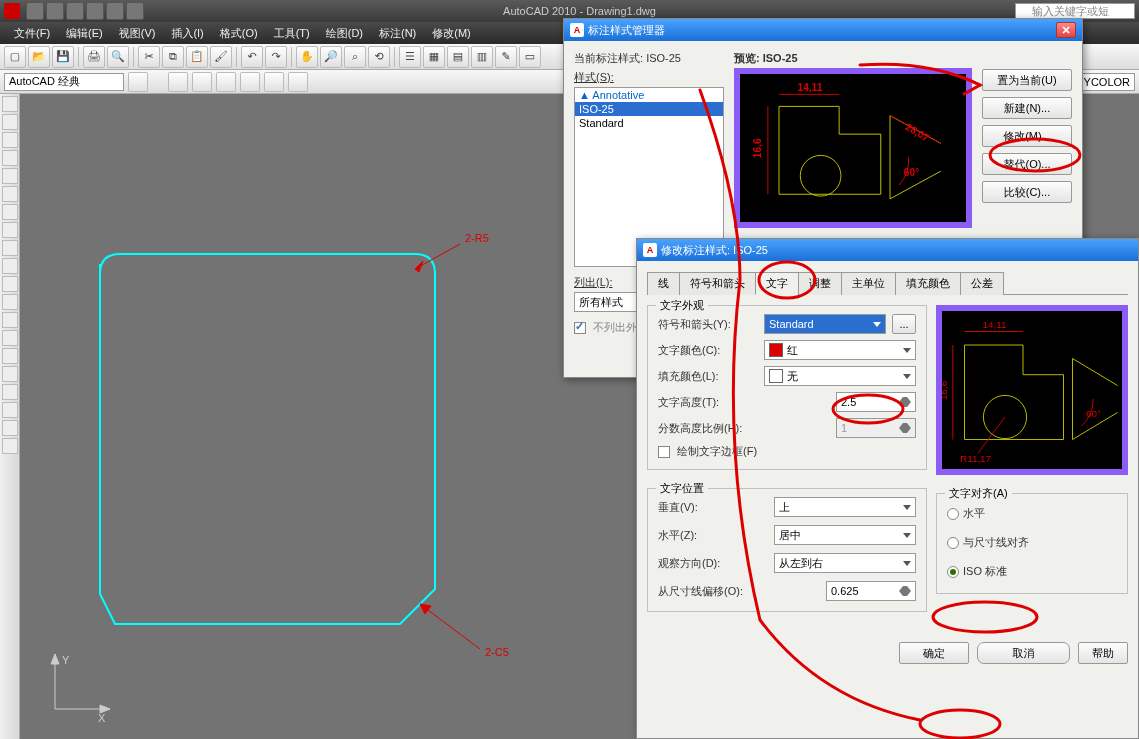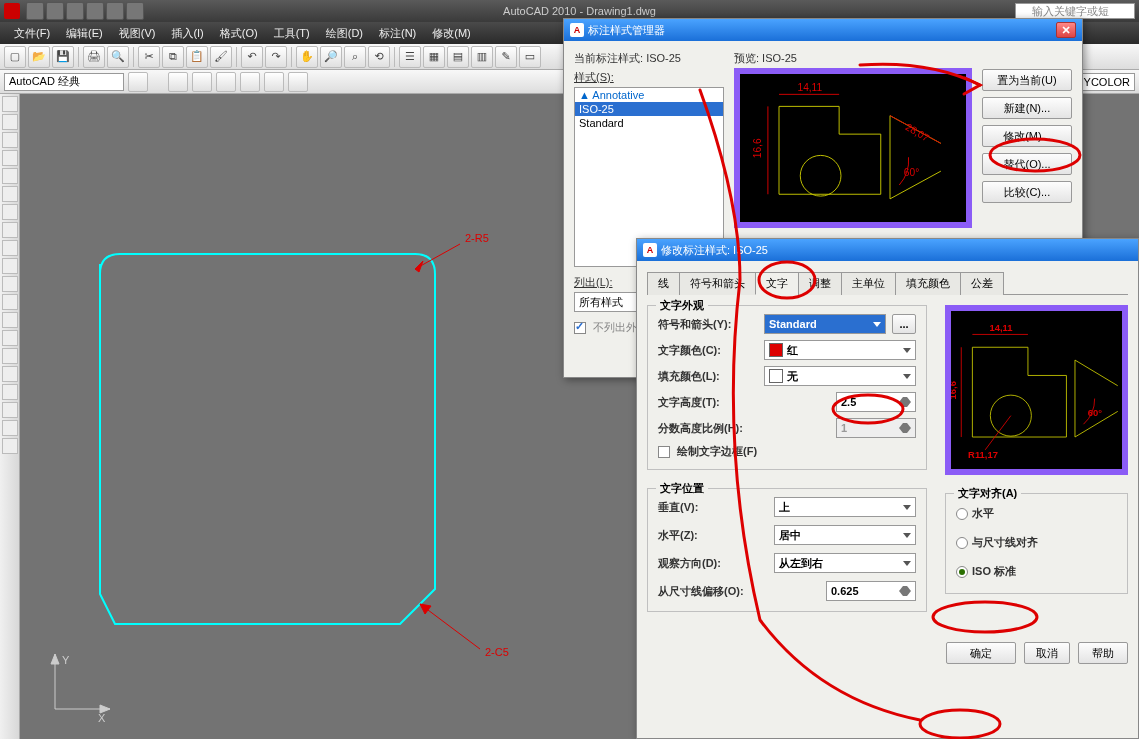--- a/index.html
+++ b/index.html
@@ -238,21 +238,21 @@
         <div class="lbl" style="margin-top:8px;"><span class="ul">列出(L):</span></div>
         <div class="combo-f" style="margin-top:2px;">
           <span>所有样式</span>
             <div class="arrow"></div>
         </div>
         <div style="margin-top:8px; color:#888;">
           <span class="chk on"></span>
           <span>不列出外部参照中的样式</span>
         </div>
       </div>
-      <div style="flex:1;">
+      <div style="flex:1;font-weight:bold;">
         <div class="lbl">预览: ISO-25</div>
         <div class="preview" style="height:160px; margin-top:2px;">
           <svg width="100%" height="100%" viewBox="0 0 220 160">
             <g stroke="#cc0" stroke-width="1" fill="none">
               <path d="M30 35 L95 35 L95 65 L140 65 L140 130 L30 130 Z"></path>
               <circle cx="75" cy="110" r="22"></circle>
               <line x1="150" y1="45" x2="205" y2="75"></line>
               <line x1="150" y1="135" x2="205" y2="105"></line>
               <line x1="150" y1="45" x2="150" y2="135"></line>
             </g>
@@ -289,21 +289,21 @@
     <div class="tabs">
       <div class="tab">线</div>
       <div class="tab">符号和箭头</div>
       <div class="tab active">文字</div>
       <div class="tab">调整</div>
       <div class="tab">主单位</div>
       <div class="tab">填充颜色</div>
       <div class="tab">公差</div>
     </div>
 
-    <div style="display:flex; gap:18px;font-weight:bold;">
+    <div style="display:flex; gap:9px;">
 
       <div style="flex:0 0 280px;">
         <div class="group" style="margin-top:10px;">
           <div class="gt">文字外观</div>
           <div style="display:grid; grid-template-columns:100px 1fr 24px; gap:6px 6px; align-items:center;">
             <div class="lbl">符号和箭头(Y):</div>
             <div class="combo-f combo-sel">
                 <span>Standard</span>
                 <div class="arrow" style="border-top-color:#fff;"></div>
               </div>
@@ -409,21 +409,21 @@
             <div><span class="radio"></span><span class="lbl">水平</span></div>
             <div><span class="radio"></span><span class="lbl">与尺寸线对齐</span></div>
             <div><span class="radio on"></span><span class="lbl">ISO 标准</span></div>
           </div>
         </div>
       </div>
     </div>
 
     <div style="display:flex; gap:8px; justify-content:flex-end; margin-top:30px;">
       <div class="winbtn" style="width:70px;">确定</div>
-      <div class="winbtn" style="width:46px;">取消</div>
+      <div class="winbtn" style="width:93px;border-radius:7px;">取消</div>
       <div class="winbtn" style="width:50px;">帮助</div>
     </div>
   </div>
 </div>
 
 <svg class="anno">
   <g stroke="#d00" stroke-width="3" fill="none" stroke-linecap="round">
 
     <path d="M 700 90 Q 740 200 740 280 Q 720 450 760 620 Q 820 700 920 720"></path>
 

